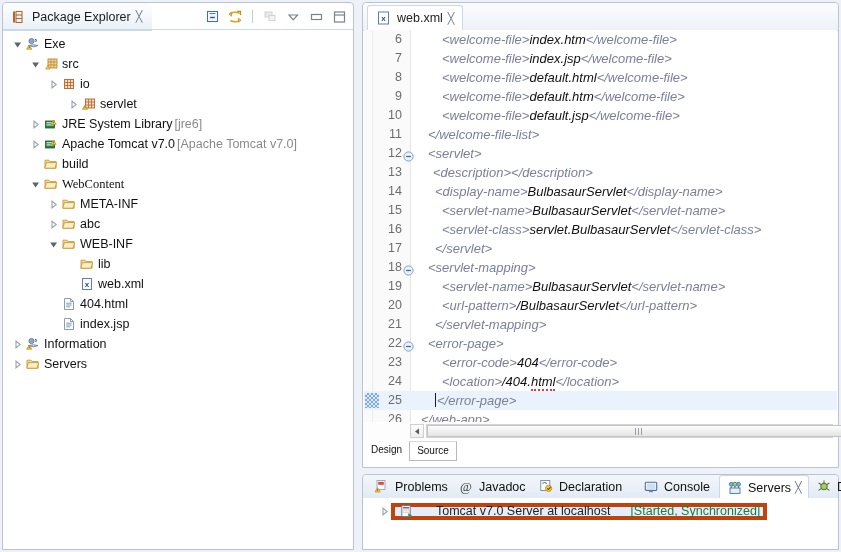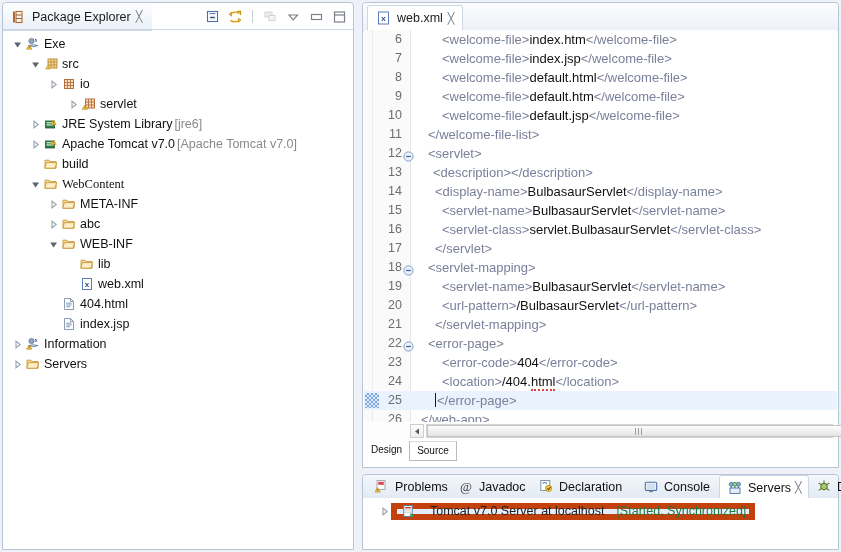--- a/index.html
+++ b/index.html
@@ -49,21 +49,21 @@
     border:1px solid #cdd8e6;border-bottom:none;border-radius:3px 3px 0 0;
     font-size:12.5px;
   }
   #editor-tabbar{position:absolute;left:0;top:0;width:100%;height:27px;background:linear-gradient(#fbfcfe,#eef2f8);border-radius:4px 4px 0 0;border-bottom:1px solid #cdd8e6;}
   #code-area{position:absolute;left:1px;top:27px;right:1px;height:392px;background:#ffffff;overflow:hidden;}
   #gutter{position:absolute;left:0;top:0;width:46px;height:100%;background:#fafafa;border-right:1px solid #e6e6e6;}
   #gutter-edge{position:absolute;left:8px;top:0;width:1px;height:100%;background:#ededed;}
   .code-line{position:relative;height:19px;line-height:19px;white-space:nowrap;font-family:"Liberation Sans",sans-serif;font-size:13px;}
   .ln{position:absolute;left:0;width:38px;text-align:right;color:#6d6d6d;font-size:12.5px;font-family:"Liberation Sans",sans-serif;}
   .fold{position:absolute;left:39px;top:4px;width:11px;height:11px;}
-  .ctext{position:absolute;left:50px;color:#111;}
+  .ctext{position:absolute;left:50px;color:#111;font-style:italic;}
   .tag{color:#7a7f9a;}
   .val{color:#111;}
   .hl{background:#eaf2fd;}
   .caret{display:inline-block;width:1px;height:14px;background:#1a1a1a;vertical-align:-2px;margin-right:1px;}
   .squig{border-bottom:2px dotted #e23b3b;padding-bottom:0px;}
   .linemark{position:absolute;left:1px;top:2px;width:14px;height:15px;
     background-image:linear-gradient(45deg,#7fa9e0 25%,transparent 25%,transparent 75%,#7fa9e0 75%),
                      linear-gradient(45deg,#7fa9e0 25%,transparent 25%,transparent 75%,#7fa9e0 75%);
     background-size:4px 4px;background-position:0 0,2px 2px;background-color:#dce9f9;}
 
@@ -79,21 +79,21 @@
   .ds-tab{padding:3px 7px 4px 7px;color:#111;}
   .ds-tab.sel{background:#fff;border:1px solid #b9b9b9;border-top-color:#d9d9d9;}
 
   
   #bottom{left:362px;top:474px;width:477px;height:76px;border-radius:4px 4px 0 0;}
   #bottom-tabbar{position:absolute;left:0;top:0;width:100%;height:23px;background:linear-gradient(#f4f7fb,#e3eaf4);border-radius:4px 4px 0 0;}
   .bt{position:absolute;top:0;height:23px;display:flex;align-items:center;gap:4px;padding:0 6px;font-size:12.5px;color:#111;white-space:nowrap;box-sizing:border-box;}
   .bt.sel{background:#ffffff;border:1px solid #cdd8e6;border-bottom:none;border-radius:3px 3px 0 0;height:24px;}
   #bottom-body{position:absolute;left:1px;top:23px;right:1px;bottom:1px;background:#fff;padding-top:4px;}
   .srow{display:flex;align-items:center;height:18px;font-size:12.5px;padding-left:14px;}
-  .sel-box{display:inline-flex;align-items:center;gap:12px;background:#e4eefb;border:6px solid #c2410c;padding:0 3px;height:17px;box-sizing:border-box;}
+  .sel-box{display:inline-flex;align-items:center;gap:20px;background:#e4eefb;border:4px solid #c2410c;padding:0 3px;height:17px;box-sizing:border-box;}
   .green{color:#1f7a3d;}
 </style>
 </head>
 <body>
 
 <div id="root">
 
   <div class="panel" id="explorer">
 
     <div id="explorer-tabbar">

